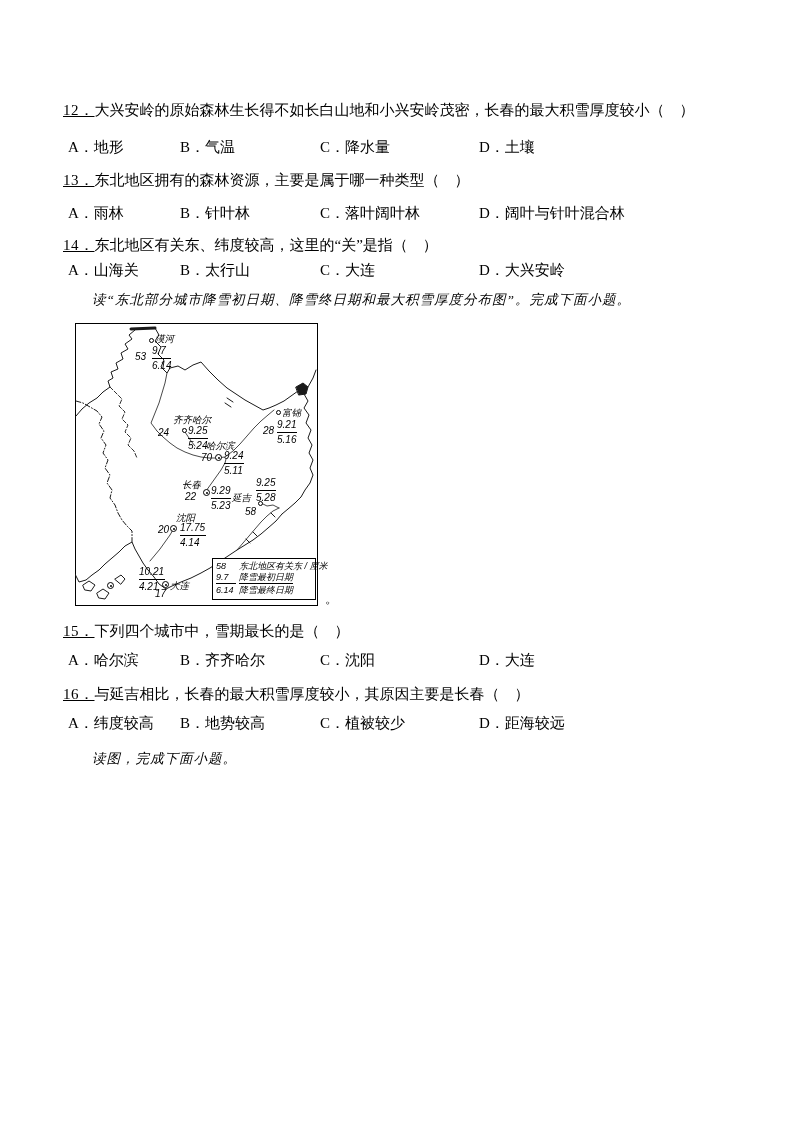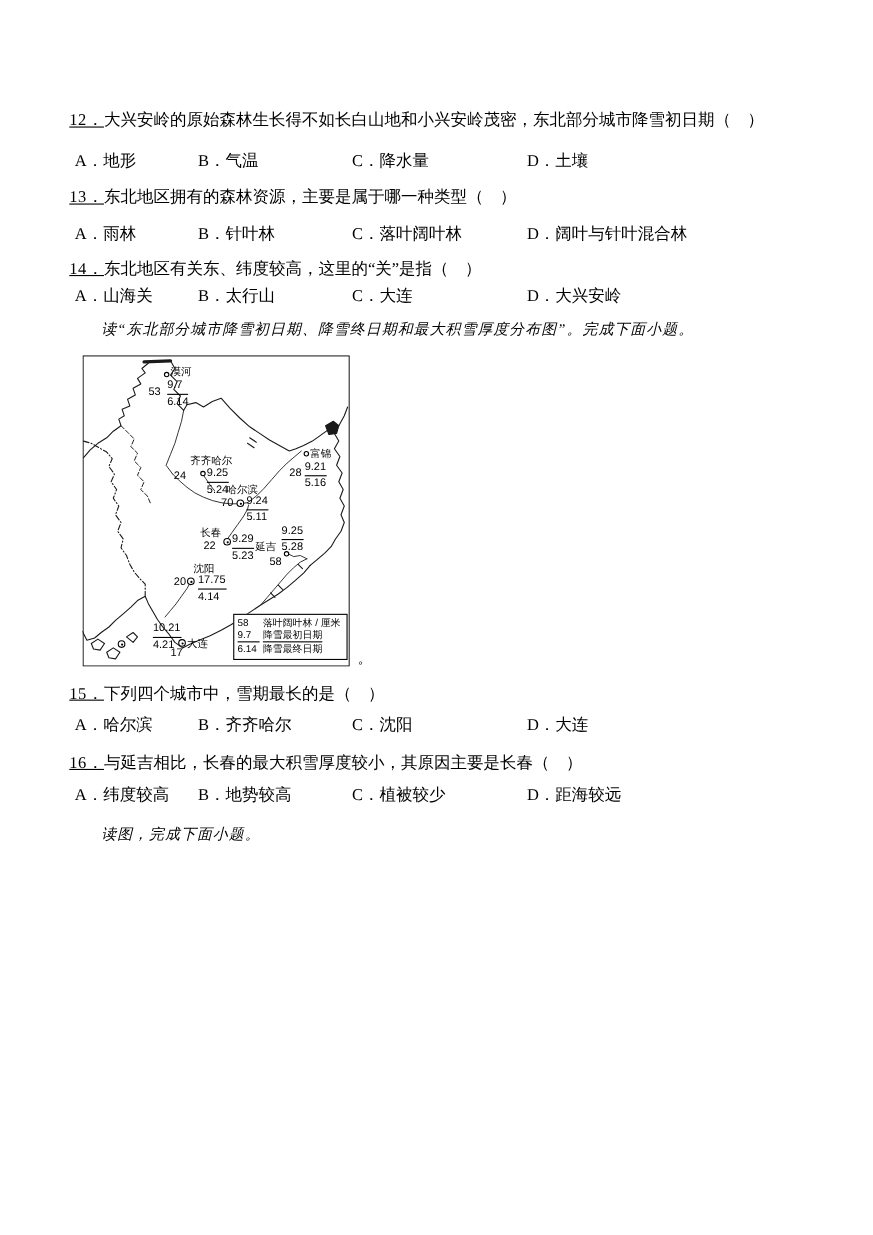--- a/index.html
+++ b/index.html
@@ -6,21 +6,21 @@
   body{
     width:794px;height:1123px;position:relative;background:#ffffff;
     font-family:"Liberation Serif", serif;color:#000;overflow:hidden;
   }
   .row{position:absolute;left:63px;width:700px;font-size:15px;line-height:1.2;white-space:nowrap;}
   .stem .qnum{letter-spacing:0.5px;text-decoration:underline;}
   .opts span.opt{position:absolute;top:0;white-space:nowrap;}
   .opt-a{left:5px;} .opt-b{left:117px;} .opt-c{left:257px;} .opt-d{left:416px;text-align:center;}
   .intro{position:absolute;left:92px;font-style:italic;font-size:13.5px;letter-spacing:1px;white-space:nowrap;}
   
-  .map{position:absolute;left:75px;top:323px;width:243px;height:259px;}
+  .map{position:absolute;left:75px;top:323px;width:243px;height:259px;font-style:italic;}
   .map svg{position:absolute;left:0;top:0;}
   .map .ovl{position:absolute;left:0;top:0;width:100%;height:100%;
     font-family:"Liberation Sans", sans-serif;font-size:9.5px;line-height:1;}
   .cname{position:absolute;white-space:nowrap;}
   .cdep{position:absolute;font-size:10px;}
   .frac{position:absolute;font-size:10px;display:inline-block;text-align:left;line-height:1.15;}
   .frac .t{display:block;border-bottom:1px solid #000;padding:0 1px 1px 0;}
   .frac .b{display:block;padding-top:1px;}
   .mk{position:absolute;border:1px solid #000;border-radius:50%;background:#fff;box-sizing:border-box;}
   .mk.small{width:5px;height:5px;}
@@ -31,21 +31,21 @@
   .lrow{display:flex;align-items:flex-end;margin:1px 0 2px 0;}
   .lrow .lv{min-width:20px;text-align:left;}
   .lrow .lt{margin-left:3px;white-space:nowrap;}
   .lrow.u .lv,.lrow.u .lt{border-bottom:1px solid #000;padding-bottom:1px;}
   .map-period{position:absolute;left:325px;top:590px;font-size:13px;}
 </style>
 </head>
 <body>
 
 <div class="row stem" style="top:101px">
-  <span class="qnum">12．</span><span>大兴安岭的原始森林生长得不如长白山地和小兴安岭茂密，东北部分城市降雪初日期（　）</span>
+  <span class="qnum">12．</span><span>大兴安岭的原始森林生长得不如长白山地和小兴安岭茂密，长春的最大积雪厚度较小（　）</span>
 </div>
 <div class="row opts" style="top:138px;height:20px">
   <span class="opt opt-a"><span>A．</span><span>地形</span></span>
   <span class="opt opt-b"><span>B．</span><span>气温</span></span>
   <span class="opt opt-c"><span>C．</span><span>降水量</span></span>
   <span class="opt opt-d"><span>D．</span><span>土壤</span></span>
 </div>
 
 <div class="row stem" style="top:171px">
   <span class="qnum">13．</span><span>东北地区拥有的森林资源，主要是属于哪一种类型（　）</span>
@@ -193,21 +193,21 @@
       <span class="mk dot" style="left:87px;top:258px"></span>
       <span class="cname" style="left:95px;top:258px">大连</span>
       <span class="cdep" style="left:80px;top:266px">17</span>
     </div>
 
     <span class="mk dot" style="left:32px;top:259px"></span>
 
     <div class="legend">
       <div class="lrow">
         <span class="lv">58</span>
-        <span class="lt">落叶阔叶林 / 厘米</span>
+        <span class="lt">东北地区有关东 / 厘米</span>
       </div>
       <div class="lrow u">
         <span class="lv">9.7</span>
         <span class="lt">降雪最初日期</span>
       </div>
       <div class="lrow">
         <span class="lv">6.14</span>
         <span class="lt">降雪最终日期</span>
       </div>
     </div>

